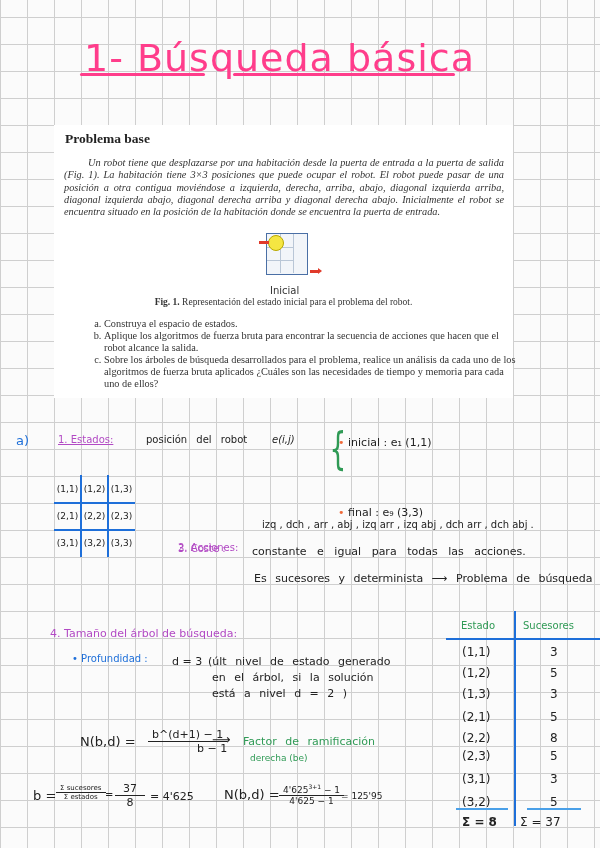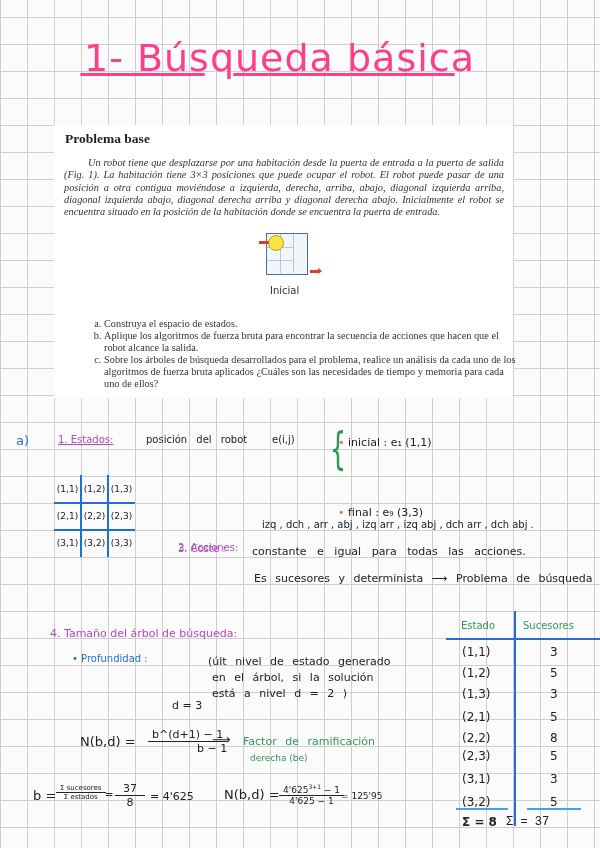--- a/index.html
+++ b/index.html
@@ -78,31 +78,32 @@
       <div class="cell" style="left:13px;top:0"></div>
     <div class="cell" style="left:0;top:13px"></div>
       <div class="cell" style="left:13px;top:13px"></div>
     <div class="cell" style="left:0;top:26px;border-bottom:none"></div>
       <div class="cell" style="left:13px;top:26px;border-bottom:none"></div>
   </div>
   <div class="smiley"></div>
   <div class="arrow-in"></div>
   <div class="arrow-out"></div>
   <div class="fig-label">Inicial</div>
+  <div class="caption"><b>Fig. 1.</b> <span>Representación del estado inicial para el problema del robot.</span></div>
   <ol>
     <li>Construya el espacio de estados.</li>
     <li>Aplique los algoritmos de fuerza bruta para encontrar la secuencia de acciones que hacen que el robot alcance la salida.</li>
     <li>Sobre los árboles de búsqueda desarrollados para el problema, realice un análisis da cada uno de los algoritmos de fuerza bruta aplicados ¿Cuáles son las necesidades de tiempo y memoria para cada uno de ellos?</li>
   </ol>
 </div>
 
 <div class="abs blue t14" style="left:16px; top:433px;">a)</div>
 <div class="abs purple t12" style="left:58px; top:434px; text-decoration:underline;">1. Estados:</div>
 <div class="abs hand t12" style="left:146px; top:434px; word-spacing:6px;">posición del robot</div>
-<div class="abs hand t12" style="left:272px; top:434px;">e(i,j)</div>
+<div class="abs hand t12" style="left:272px; top:434px;font-style:italic;">e(i,j)</div>
 <div class="brace">{</div>
 <div class="abs t11" style="left:338px; top:436px;"><span class="orange">•</span> <span class="hand">inicial : e₁ (1,1)</span></div>
 <div class="abs t11" style="left:338px; top:463px;margin-top:43px;"><span class="orange">•</span> <span class="hand">final : e₉ (3,3)</span></div>
 
 <div class="mini-grid">
   <div class="row">
       <span class="c">(1,1)</span>
       <span class="c">(1,2)</span>
       <span class="c">(1,3)</span>
     </div>
@@ -123,21 +124,21 @@
 <div class="mg-h" style="left:54px; top:529px; width:81px;"></div>
 
 <div class="abs purple t12" style="left:178px; top:517px;margin-top:25px;">2. Acciones:</div>
 <div class="abs hand" style="left:262px; top:519px; font-size:10px;">izq , dch , arr , abj ,  izq arr , izq abj , dch arr , dch abj .</div>
 <div class="abs purple t12" style="left:178px; top:543px;">3. Coste :</div>
 <div class="abs hand t11" style="left:252px; top:545px; word-spacing:7px;">constante e igual para todas las acciones.</div>
 <div class="abs hand t11" style="left:254px; top:572px; word-spacing:5px;">Es sucesores y determinista  ⟶  Problema de búsqueda</div>
 
 <div class="abs purple t11" style="left:50px; top:627px;">4. Tamaño del árbol de búsqueda:</div>
 <div class="abs t12" style="left:72px; top:653px;"><span class="blue">•</span> <span class="blue">Profundidad :</span></div>
-<div class="abs hand t11" style="left:172px; top:655px;margin-top:44px;">d = 3</div>
+<div class="abs hand t11" style="left:172px; top:655px;">d = 3</div>
 <div class="abs hand t11" style="left:208px; top:655px; word-spacing:5px;">(últ nivel de estado generado</div>
 <div class="abs hand t11" style="left:212px; top:671px; word-spacing:5px;">en el árbol, si la solución</div>
 <div class="abs hand t11" style="left:212px; top:687px; word-spacing:5px;">está a nivel   d = 2 )</div>
 
 <div class="abs hand t14" style="left:80px; top:734px;">N(b,d) =</div>
 <div class="frac hand t11" style="left:148px; top:728px;align-items:flex-end;">
   <span class="num">b^(d+1) − 1</span>
   <span class="den">b − 1</span>
 </div>
 <div class="abs hand t14" style="left:212px; top:732px;">⟶</div>
@@ -181,13 +182,13 @@
 <div class="tbl-row" style="left:462px; top:749px;">(2,3)</div>
 <div class="tbl-row" style="left:550px; top:749px;">5</div>
 <div class="tbl-row" style="left:462px; top:772px;">(3,1)</div>
 <div class="tbl-row" style="left:550px; top:772px;">3</div>
 <div class="tbl-row" style="left:462px; top:795px;">(3,2)</div>
 <div class="tbl-row" style="left:550px; top:795px;">5</div>
 
 <div class="sum-line" style="left:456px; width:52px;"></div>
 <div class="sum-line" style="left:527px; width:54px;"></div>
 <div class="tbl-row" style="left:462px; top:815px;font-weight:bold;">Σ = 8</div>
-<div class="tbl-row" style="left:506px; top:815px;font-family:Liberation Mono, monospace;">Σ = 37</div>
+<div class="tbl-row" style="left:520px; top:815px;">Σ = 37</div>
 
 </body></html>

